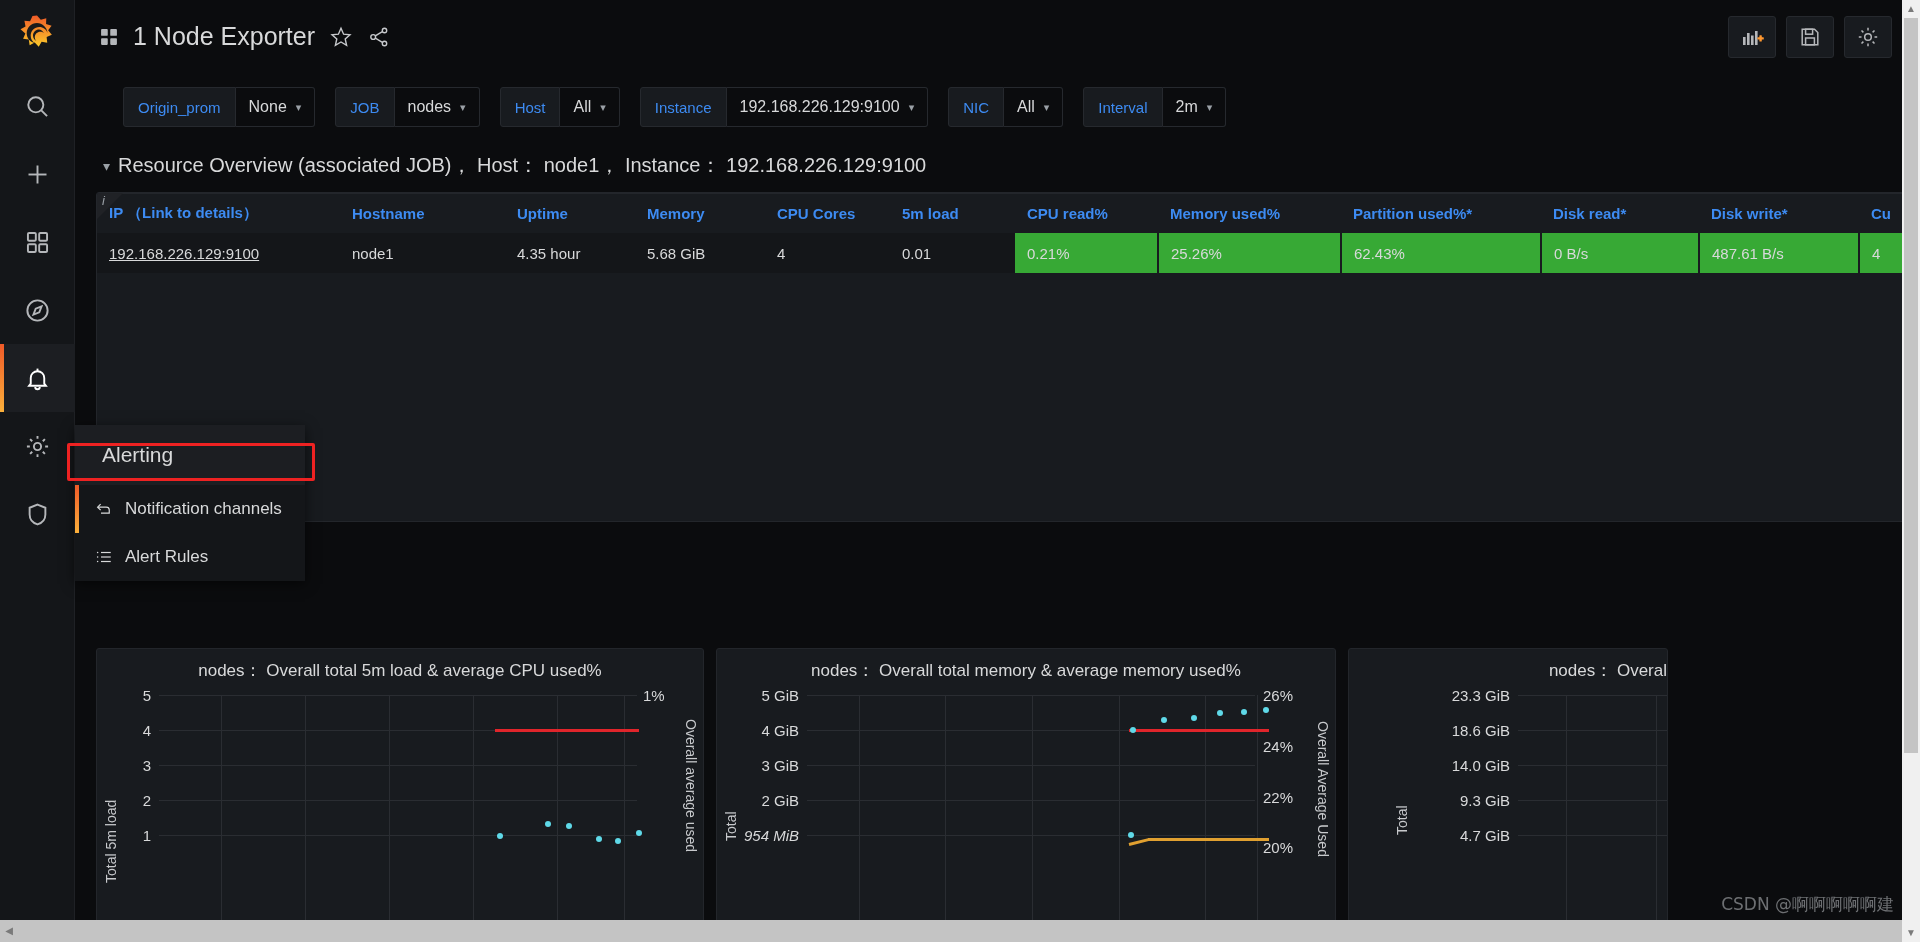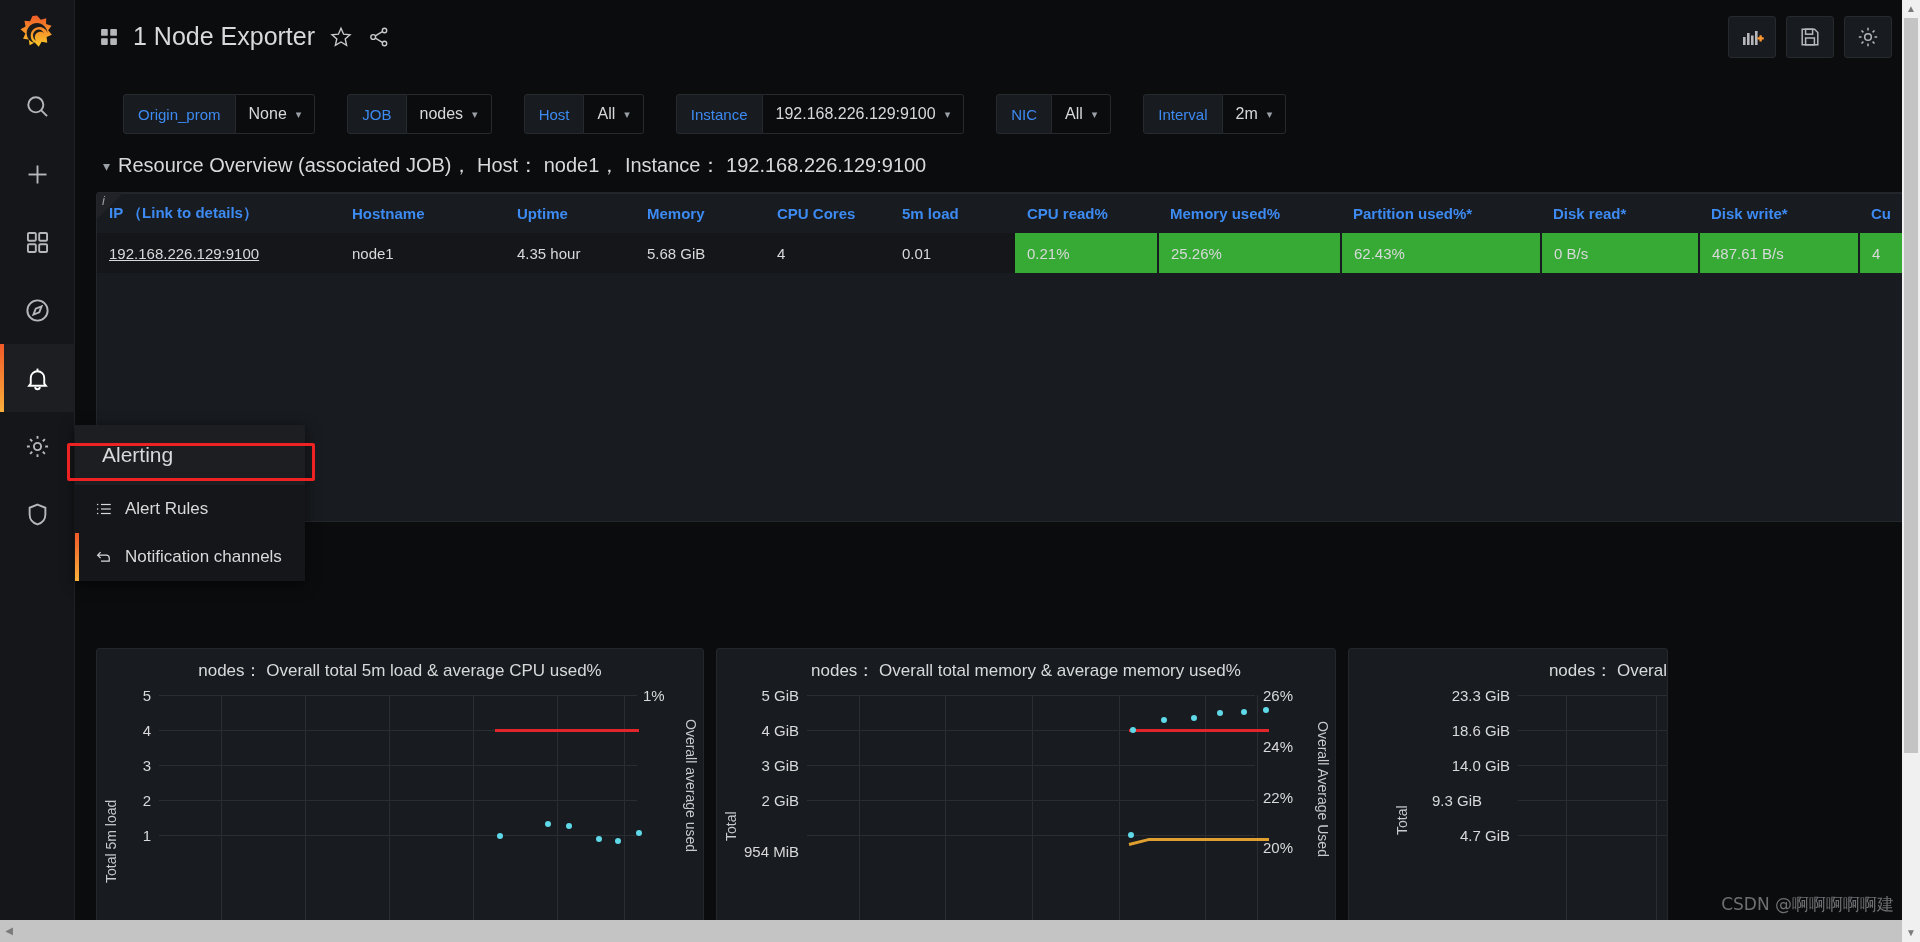--- a/index.html
+++ b/index.html
@@ -57,21 +57,21 @@
   .tb-btn {
     width: 48px; height: 42px; margin-left: 10px;
     background: #181b1f; border: 1px solid #26292e; border-radius: 3px;
     display: flex; align-items: center; justify-content: center; cursor: pointer;
   }
   .tb-btn svg { width: 24px; height: 24px; display:block; }
 
   
   .varbar {
     position: absolute; left: 75px; top: 80px; right: 14px; height: 54px;
-    display: flex; align-items: flex-end; padding-left: 48px; gap: 16px;
+    display: flex; align-items: center; padding-left: 48px; gap: 4px;
   }
   .vgroup { display: flex; align-items: center; margin-right: 16px; }
   .vlabel {
     height: 40px; padding: 0 14px;
     background: #181b1f; border: 1px solid #26292e;
     border-radius: 3px 0 0 3px;
     color: #3d8bf2; font-size: 15px; font-weight: 500;
     display: flex; align-items: center; white-space: nowrap;
   }
   .vvalue {
@@ -479,21 +479,21 @@
     <div class="gpanel gp2" style="left:620px;">
       <div class="gp-title">nodes： Overall total memory &amp; average memory used%</div>
       <div class="plot">
         <div class="ytitle-left" style="top:80px; height:70px;">Total</div>
         <div class="ytitle-right" style="top:30px; height:210px;">Overall Average Used</div>
 
         <div class="ytick" style="left:8px; top:-4px; width:74px;">5 GiB</div>
         <div class="ytick" style="left:8px; top:31px; width:74px;">4 GiB</div>
         <div class="ytick" style="left:8px; top:66px; width:74px;">3 GiB</div>
         <div class="ytick" style="left:8px; top:101px; width:74px;text-align:right;">2 GiB</div>
-        <div class="ytick" style="left:8px; top:152px; width:74px;">954 MiB</div>
+        <div class="ytick" style="left:8px; top:136px; width:74px;font-style:italic;">954 MiB</div>
 
         <div class="ytick right" style="right:28px; top:-4px; width:44px;">26%</div>
         <div class="ytick right" style="right:28px; top:47px; width:44px;">24%</div>
         <div class="ytick right" style="right:28px; top:98px; width:44px;">22%</div>
         <div class="ytick right" style="right:28px; top:148px; width:44px;">20%</div>
 
         <div class="gridline" style="left:90px; right:80px; top:4px;"></div>
         <div class="gridline" style="left:90px; right:80px; top:39px;"></div>
         <div class="gridline" style="left:90px; right:80px; top:74px;"></div>
         <div class="gridline" style="left:90px; right:80px; top:109px;"></div>
@@ -521,54 +521,54 @@
     </div>
 
     <div class="gpanel" style="left:1252px; width:320px;padding-left:39px;">
       <div class="gp-title" style="justify-content:flex-end; padding-right:0;">nodes： Overal</div>
       <div class="plot">
         <div class="ytitle-left" style="top:74px; height:70px;">Total</div>
 
         <div class="ytick" style="left:16px; top:-4px; width:106px;">23.3 GiB</div>
         <div class="ytick" style="left:16px; top:31px; width:106px;">18.6 GiB</div>
         <div class="ytick" style="left:16px; top:66px; width:106px;">14.0 GiB</div>
-        <div class="ytick" style="left:16px; top:101px; width:106px;text-align:center;">9.3 GiB</div>
+        <div class="ytick" style="left:16px; top:101px; width:106px;">9.3 GiB</div>
         <div class="ytick" style="left:16px; top:136px; width:106px;">4.7 GiB</div>
 
         <div class="gridline" style="left:130px; right:0; top:4px;"></div>
         <div class="gridline" style="left:130px; right:0; top:39px;"></div>
         <div class="gridline" style="left:130px; right:0; top:74px;"></div>
         <div class="gridline" style="left:130px; right:0; top:109px;"></div>
         <div class="gridline" style="left:130px; right:0; top:144px;"></div>
         <div class="vgrid" style="left:178px; top:4px; bottom:0;"></div>
         <div class="vgrid" style="left:268px; top:4px; bottom:0;"></div>
       </div>
     </div>
   </div>
 
   <div class="flyout">
     <div class="flyout-head">Alerting</div>
+    <div class="flyout-item selected">
+      <svg viewBox="0 0 24 24">
+        <path d="M4 9.5h11a4 4 0 0 1 4 4v4H8"></path>
+        <polyline points="7.5,5.5 3.5,9.5 7.5,13.5"></polyline>
+      </svg>
+      <span>Notification channels</span>
+    </div>
     <div class="flyout-item">
       <svg viewBox="0 0 24 24">
         <line x1="8" y1="6" x2="21" y2="6"></line>
           <line x1="8" y1="12" x2="21" y2="12"></line>
           <line x1="8" y1="18" x2="21" y2="18"></line>
         <circle cx="3.5" cy="6" r="1" fill="#d8d9da" stroke="none"></circle>
         <circle cx="3.5" cy="12" r="1" fill="#d8d9da" stroke="none"></circle>
         <circle cx="3.5" cy="18" r="1" fill="#d8d9da" stroke="none"></circle>
       </svg>
       <span>Alert Rules</span>
     </div>
-    <div class="flyout-item selected">
-      <svg viewBox="0 0 24 24">
-        <path d="M4 9.5h11a4 4 0 0 1 4 4v4H8"></path>
-        <polyline points="7.5,5.5 3.5,9.5 7.5,13.5"></polyline>
-      </svg>
-      <span>Notification channels</span>
-    </div>
   </div>
   <div class="redbox"></div>
 
   <div class="vscroll">
     <div class="arr top">▲</div>
     <div class="thumb"></div>
     <div class="arr bot">▼</div>
   </div>
   <div class="hscroll">
     <div class="arr left">◀</div>

